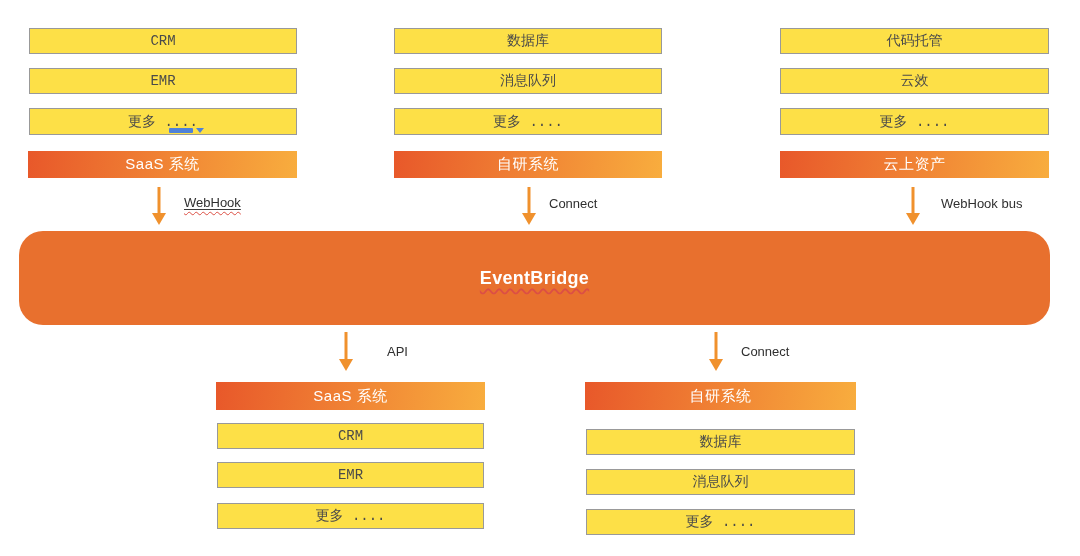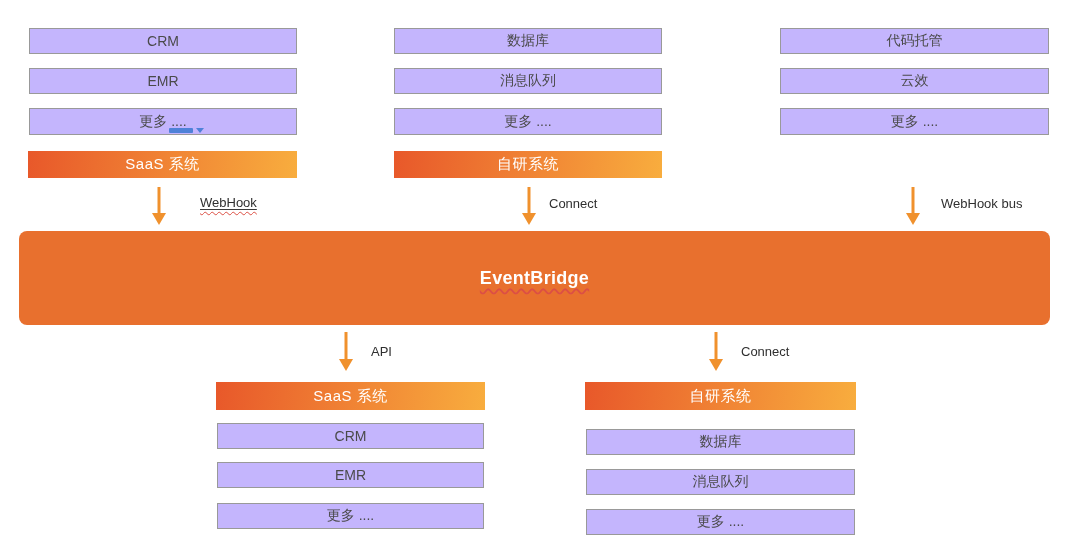--- a/index.html
+++ b/index.html
@@ -18,47 +18,48 @@
   .canvas {
     position: relative;
     width: 1080px;
     height: 556px;
     background: #ffffff;
     font-family: "Liberation Sans", "DejaVu Sans", sans-serif;
     overflow: hidden;
   }
   .wbox {
     position: absolute;
-    background: #c4b5fd;
+    background: #fde047;
     border: 1px solid var(--box-border);
     color: var(--box-text);
     font-size: 14px;
     display: flex;
     align-items: center;
     justify-content: center;
     white-space: nowrap;
+    font-family: Liberation Mono, monospace;
   }
   .gbar {
     position: absolute;
     background: linear-gradient(97deg, var(--bar-gradient-start) 0%, var(--bar-gradient-end) 100%);
     color: #ffffff;
     font-size: 15px;
     font-weight: normal;
     letter-spacing: 0.5px;
     display: flex;
     align-items: center;
     justify-content: center;
     white-space: nowrap;
   }
   .hub {
     position: absolute;
     left: 19px; top: 231px;
     width: 1031px; height: 94px;
     background: var(--hub-fill);
-    border-radius: 8px;
+    border-radius: 24px;
     display: flex;
     align-items: center;
     justify-content: center;
   }
   .hub-label {
     color: #ffffff;
     font-size: 18px;
     font-weight: bold;
     letter-spacing: 0.3px;
     text-decoration-line: underline;
@@ -82,21 +83,20 @@
     text-decoration-color: var(--squiggle-color);
     text-decoration-thickness: 1px;
     text-underline-offset: 4px;
   }
   .solid-u {
     text-decoration-line: underline;
     text-decoration-style: solid;
     text-decoration-color: #3a3a3a;
     text-decoration-thickness: 1px;
     text-underline-offset: 2px;
-    margin-left: 16px;
   }
   .ac-widget {
     position: absolute;
     left: 169px; top: 128px;
     display: flex;
     align-items: center;
     gap: 3px;
     cursor: pointer;
   }
   .ac-bar {
@@ -126,20 +126,21 @@
   <div class="gbar" style="left:28px; top:151px; width:269px; height:27px">SaaS 系统</div>
 
   <div class="wbox" style="left:394px; top:28px; width:268px; height:26px">数据库</div>
   <div class="wbox" style="left:394px; top:68px; width:268px; height:26px">消息队列</div>
   <div class="wbox" style="left:394px; top:108px; width:268px; height:27px">更多 ....</div>
   <div class="gbar" style="left:394px; top:151px; width:268px; height:27px">自研系统</div>
 
   <div class="wbox" style="left:780px; top:28px; width:269px; height:26px">代码托管</div>
   <div class="wbox" style="left:780px; top:68px; width:269px; height:26px">云效</div>
   <div class="wbox" style="left:780px; top:108px; width:269px; height:27px">更多 ....</div>
+  <div class="gbar" style="left:780px; top:151px; width:269px; height:27px">云上资产</div>
 
   <svg class="arrow" style="left:150px; top:187px" width="18" height="38" viewBox="0 0 18 38">
     <line class="arrow-line" x1="9" y1="0" x2="9" y2="27"></line>
     <polygon class="arrow-head" points="2,26 16,26 9,38"></polygon>
   </svg>
   <span class="flow-label squiggle" style="left:184px; top:195px">
     <span class="solid-u">WebHook</span>
   </span>
 
   <svg class="arrow" style="left:520px; top:187px" width="18" height="38" viewBox="0 0 18 38">
@@ -155,21 +156,21 @@
   <span class="flow-label" style="left:941px; top:196px">WebHook bus</span>
 
   <div class="hub">
     <span class="hub-label">EventBridge</span>
   </div>
 
   <svg class="arrow" style="left:337px; top:332px" width="18" height="39" viewBox="0 0 18 39">
     <line class="arrow-line" x1="9" y1="0" x2="9" y2="28"></line>
     <polygon class="arrow-head" points="2,27 16,27 9,39"></polygon>
   </svg>
-  <span class="flow-label" style="left:371px; top:344px">API</span>
+  <span class="flow-label" style="left:387px; top:344px">API</span>
 
   <svg class="arrow" style="left:707px; top:332px" width="18" height="39" viewBox="0 0 18 39">
     <line class="arrow-line" x1="9" y1="0" x2="9" y2="28"></line>
     <polygon class="arrow-head" points="2,27 16,27 9,39"></polygon>
   </svg>
   <span class="flow-label" style="left:741px; top:344px">Connect</span>
 
   <div class="gbar" style="left:216px; top:382px; width:269px; height:28px">SaaS 系统</div>
   <div class="wbox" style="left:217px; top:423px; width:267px; height:26px">CRM</div>
   <div class="wbox" style="left:217px; top:462px; width:267px; height:26px">EMR</div>

